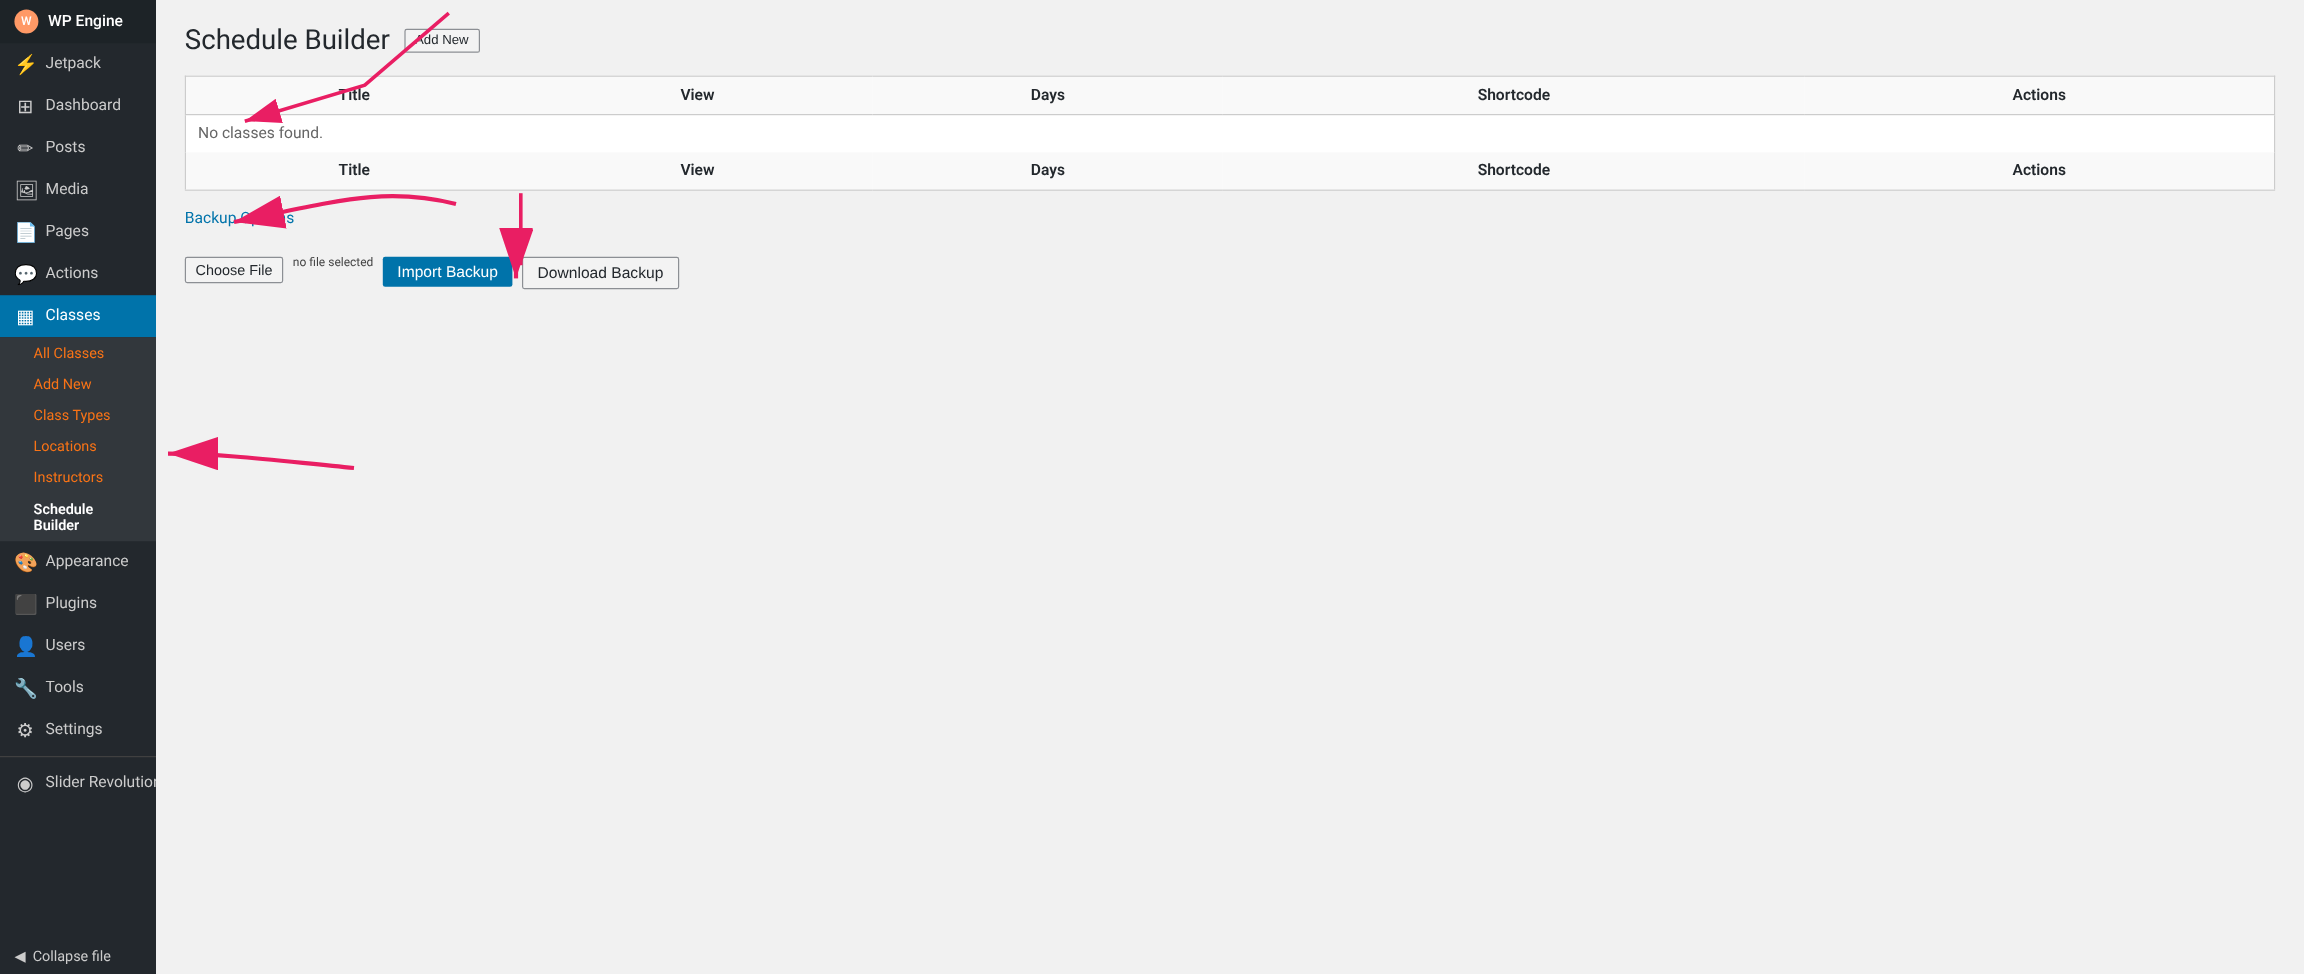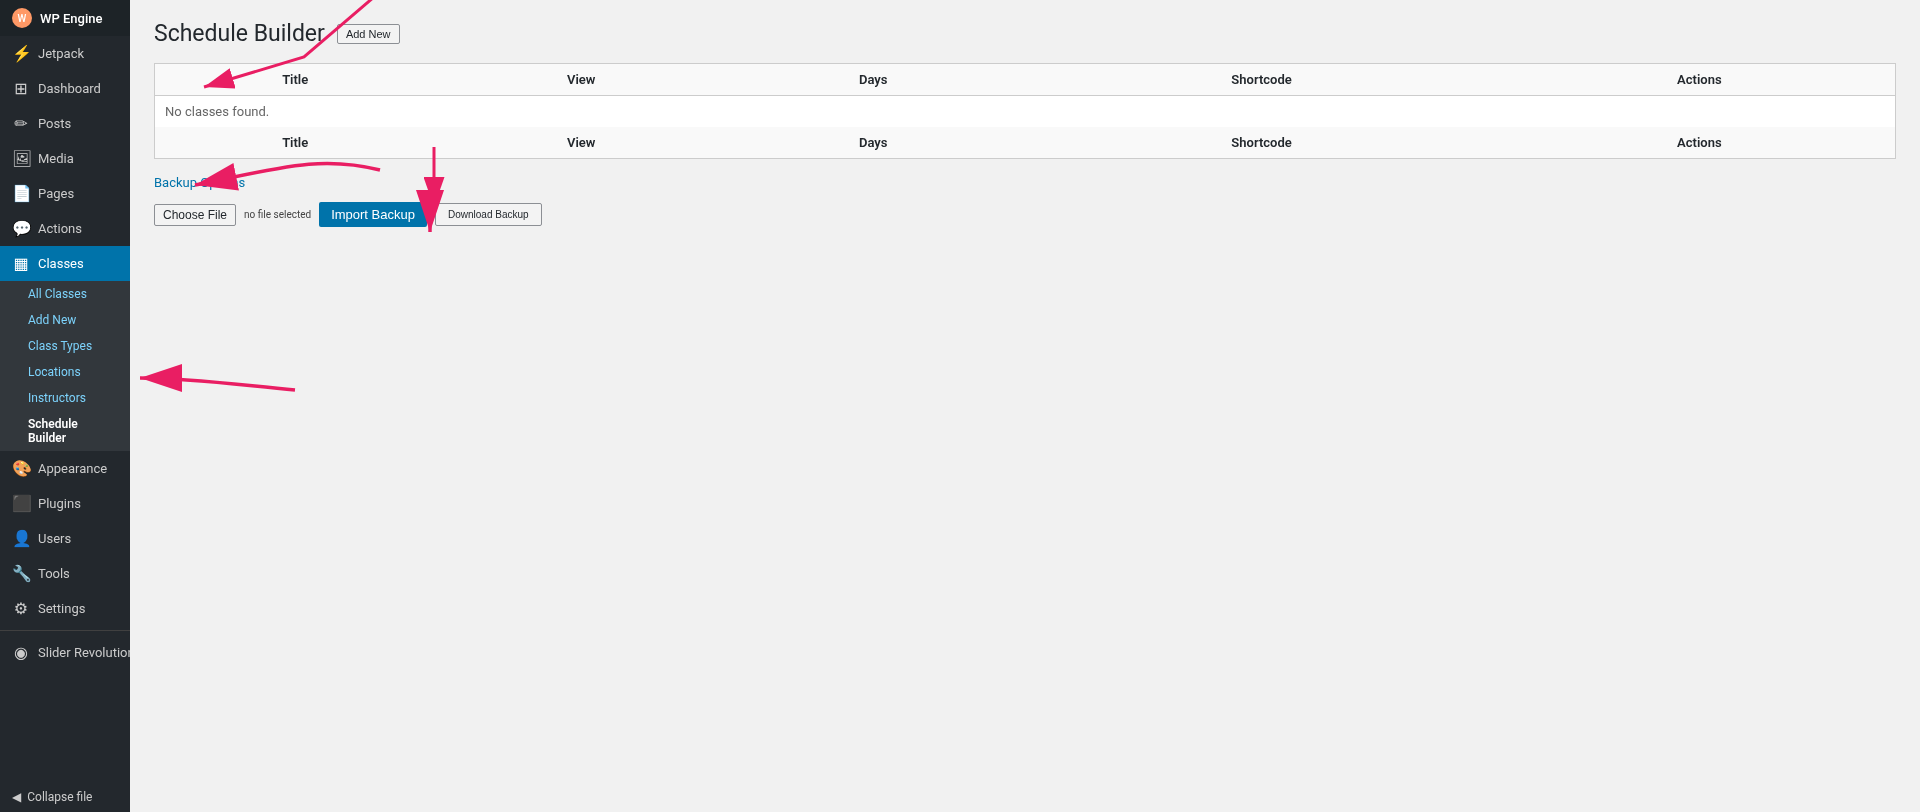--- a/index.html
+++ b/index.html
@@ -44,21 +44,21 @@
       white-space: nowrap;
     }
     .sidebar-item.active { background: #0073aa; color: #fff; }
     .sidebar-item-icon { font-size: 16px; flex-shrink: 0; width: 18px; text-align: center; }
     .sidebar-divider { border-top: 1px solid #404040; margin: 4px 0; }
 
     
     .submenu { background: #32373c; }
     .submenu-item {
       padding: 6px 12px 6px 28px;
-      color: #7dd3fc;
+      color: #f97316;
       cursor: pointer;
       font-size: 12px;
     }
     .submenu-item.active { color: #fff; font-weight: 600; }
 
     
     #main {
       flex: 1;
       display: flex;
       flex-direction: column;
@@ -126,23 +126,24 @@
       color: #0073aa;
       text-decoration: none;
       font-size: 13px;
       cursor: pointer;
       display: inline-block;
       margin-bottom: 12px;
     }
 
     .backup-row {
       display: flex;
-      align-items: center;
+      align-items: flex-start;
       gap: 8px;
       flex-wrap: wrap;
+      margin-top: 12px;
     }
     .choose-file-btn {
       background: #f3f3f3;
       border: 1px solid #8c8f94;
       color: #23282d;
       padding: 3px 8px;
       font-size: 12px;
       cursor: pointer;
       border-radius: 2px;
     }
@@ -154,21 +155,21 @@
       padding: 5px 12px;
       font-size: 13px;
       cursor: pointer;
       border-radius: 2px;
     }
     .download-backup-btn {
       background: #f3f3f3;
       border: 1px solid #8c8f94;
       color: #23282d;
       padding: 5px 12px;
-      font-size: 10px;
+      font-size: 13px;
       cursor: pointer;
       border-radius: 2px;
     }
 
     
     .collapse-menu {
       margin-top: auto;
       padding: 8px 12px;
       color: #ccc;
       font-size: 12px;

